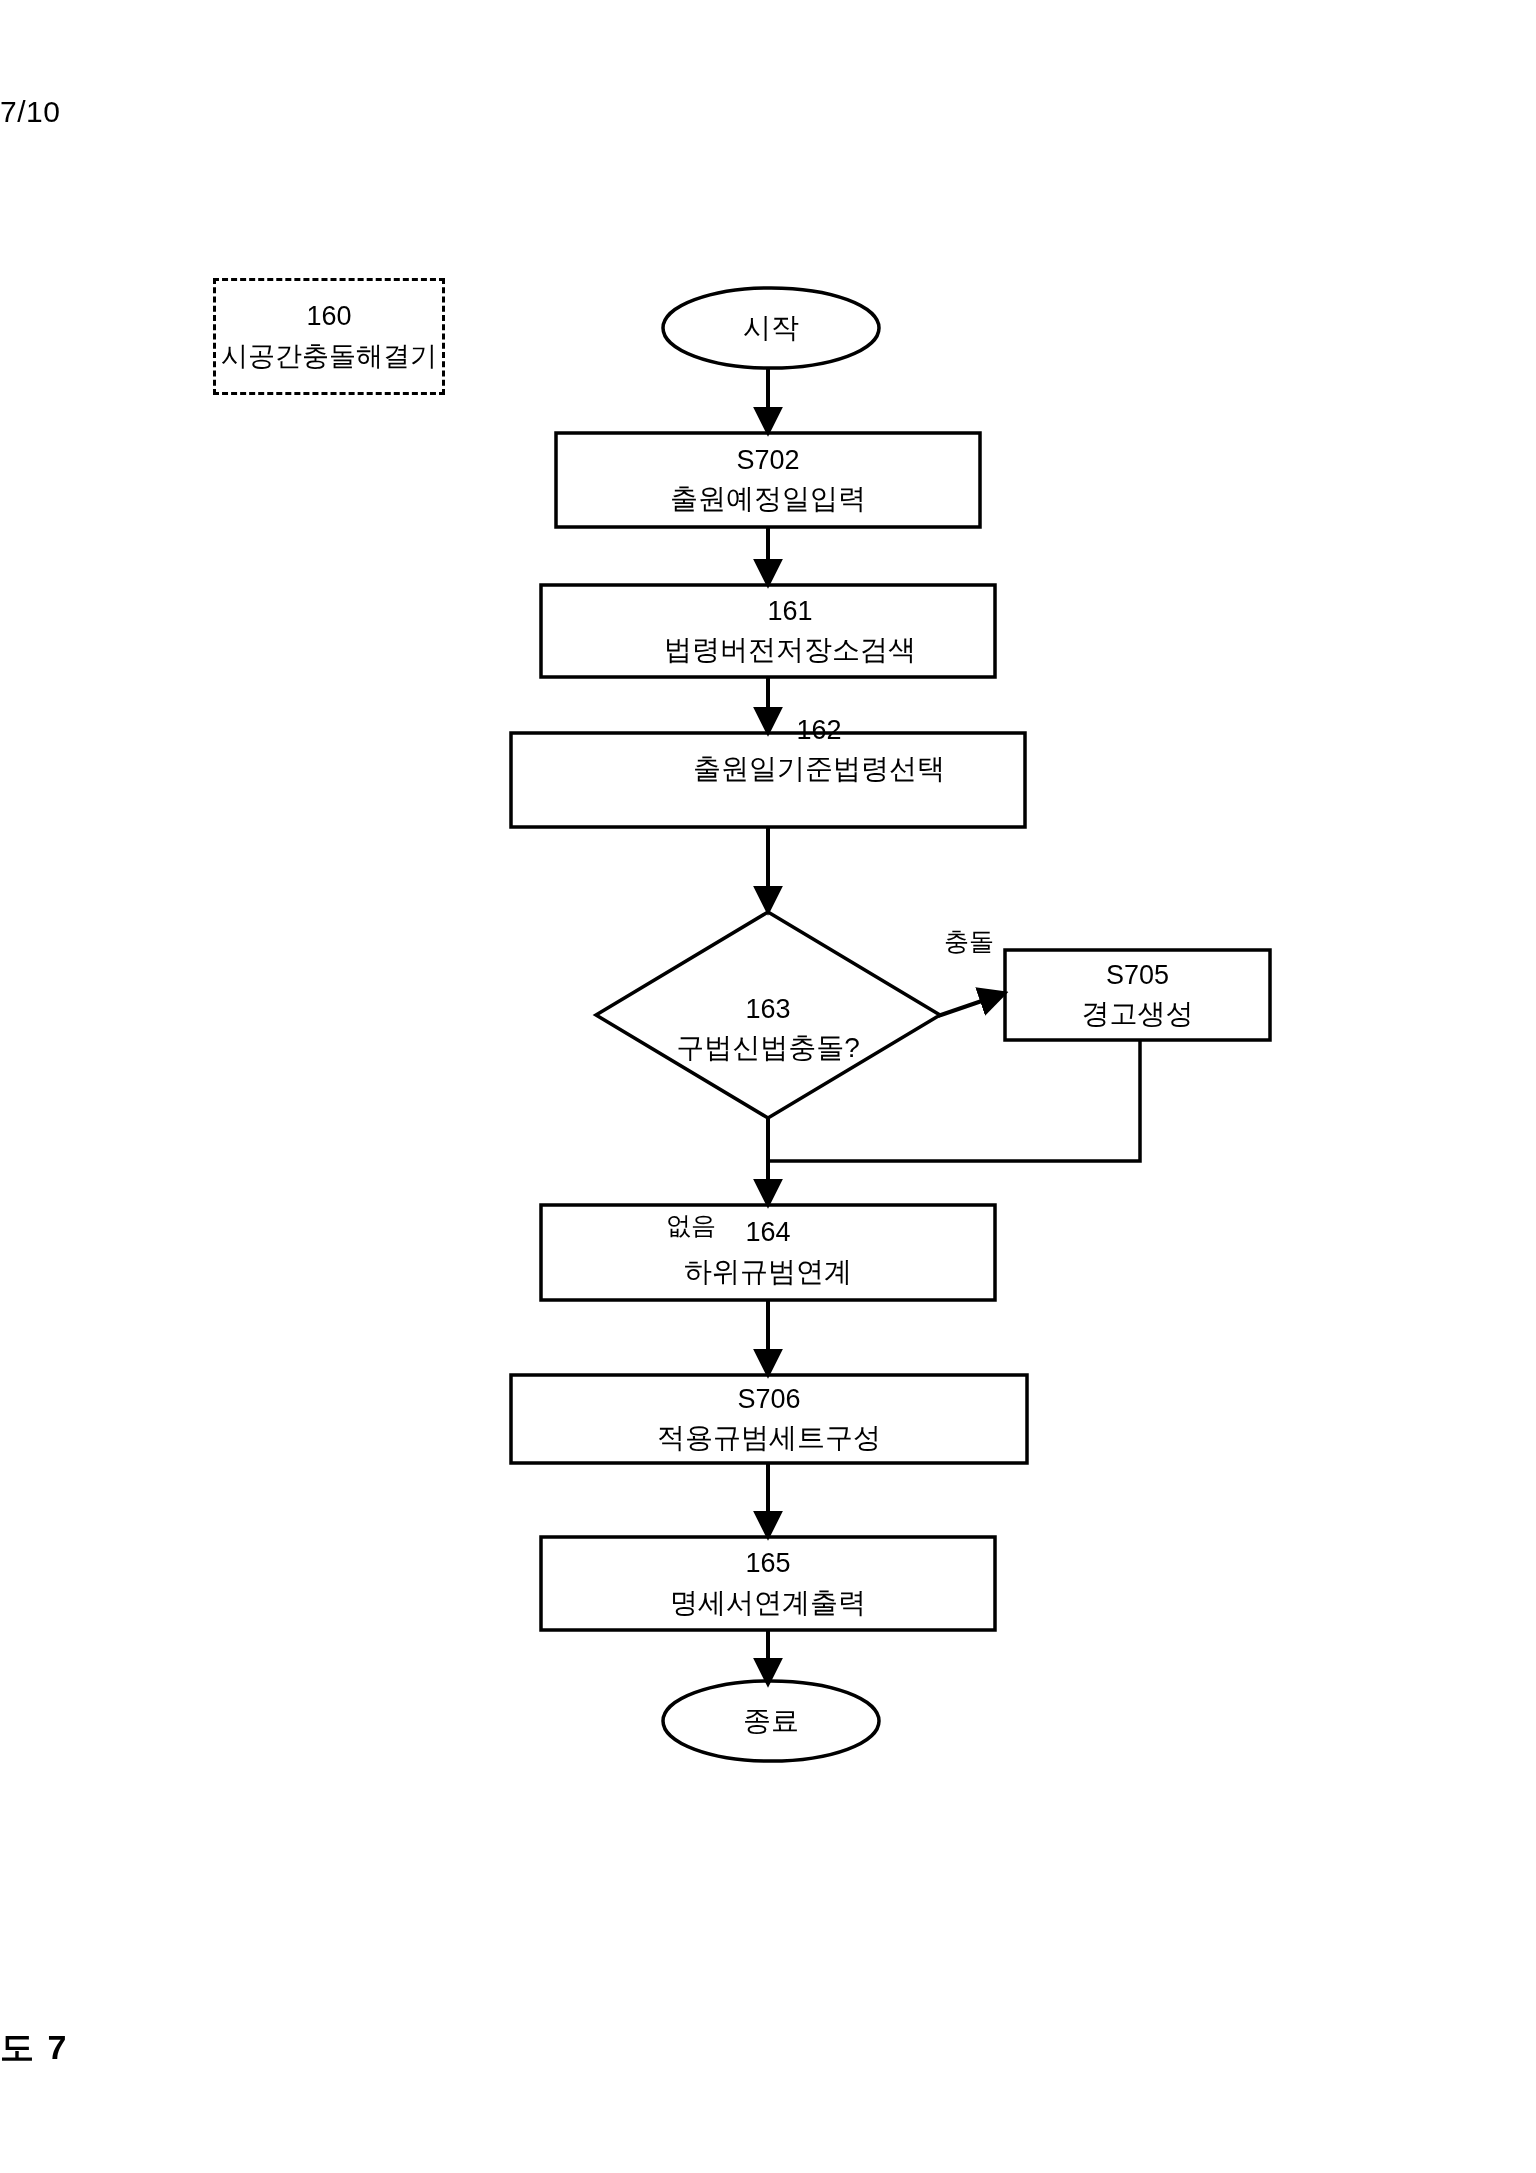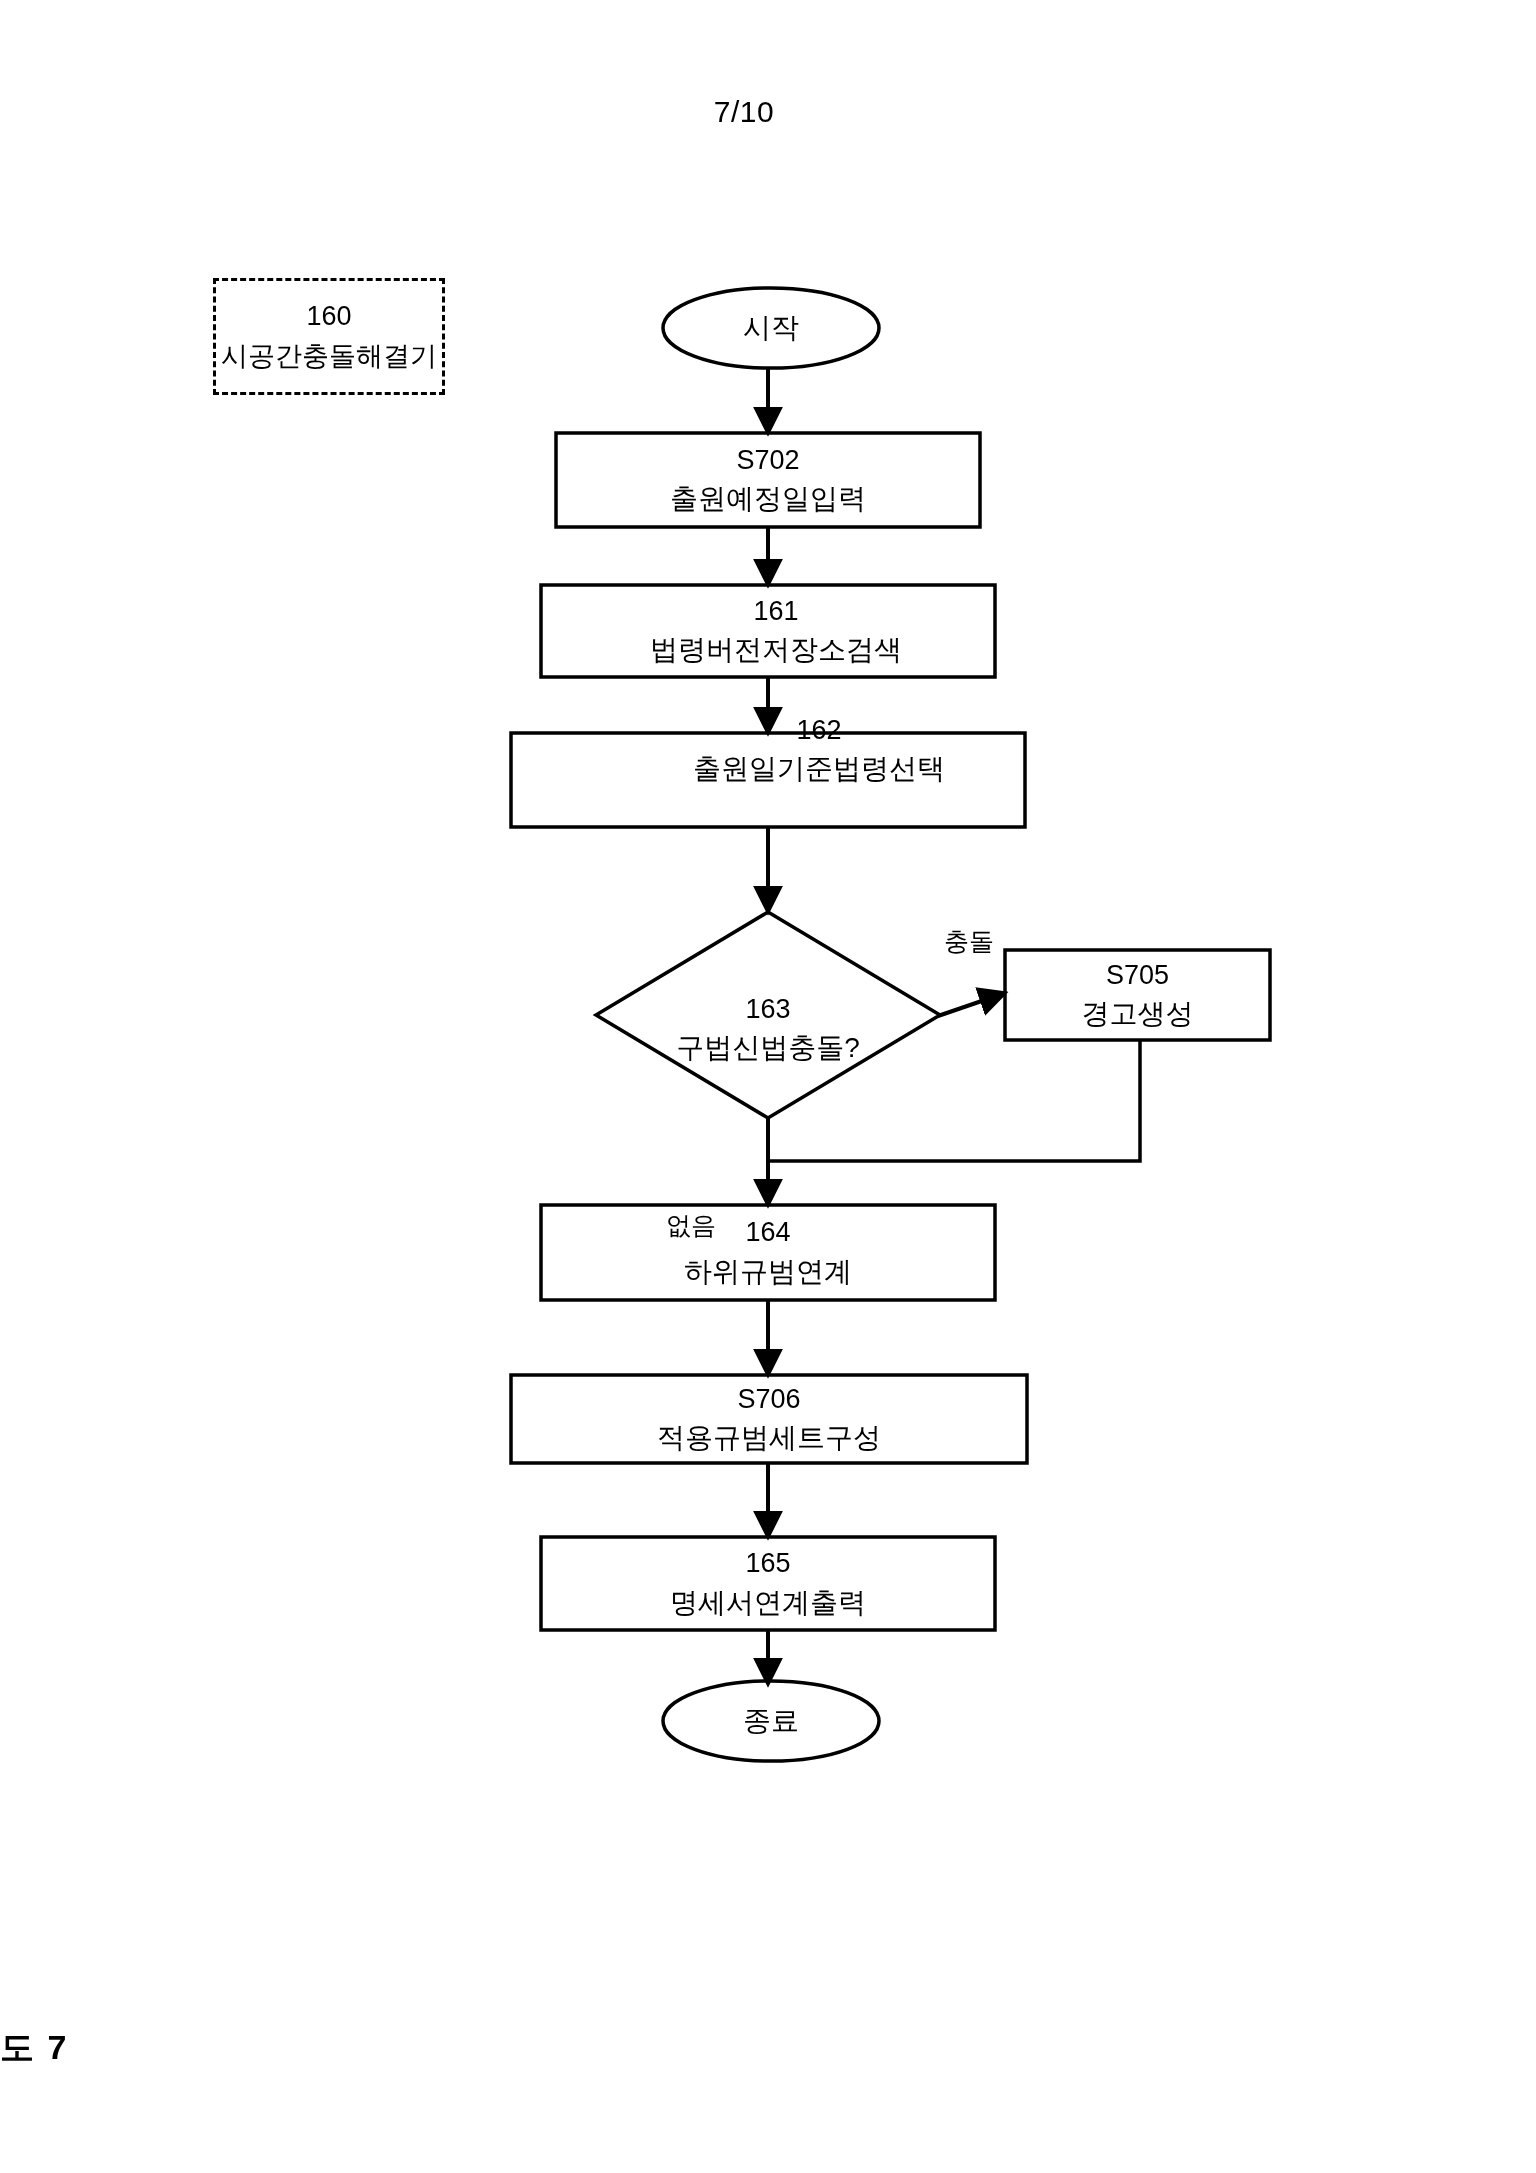--- a/index.html
+++ b/index.html
@@ -20,21 +20,21 @@
     left: 0; top: 0;
     width: 1536px;
     height: 2173px;
     background: #ffffff;
   }
   .page-num {
     position: absolute;
     left: 0;
     top: 95px;
     width: 1488px;
-    text-align: center;
+    text-align: left;
     font-size: 30px;
     letter-spacing: 0.5px;
   }
   .fig-caption {
     position: absolute;
     left: 0;
     top: 2025px;
     width: 1536px;
     text-align: left;
     font-size: 34px;
@@ -142,21 +142,21 @@
 
   <div class="node-text ellipse-text" style="left:663px; top:288px; width:216px; height:80px;align-items:center;">
     <span class="lbl">시작</span>
   </div>
 
   <div class="node-text" style="left:556px; top:433px; width:424px; height:94px;">
     <span class="num">S702</span>
     <span class="lbl">출원예정일입력</span>
   </div>
 
-  <div class="node-text" style="left:524px; top:585px; width:454px; height:92px;padding-left:25px;">
+  <div class="node-text" style="left:538px; top:585px; width:454px; height:92px;padding-left:25px;">
     <span class="num">161</span>
     <span class="lbl">법령버전저장소검색</span>
   </div>
 
   <div class="node-text" style="left:511px; top:703px; width:616px; height:94px;">
     <span class="num">162</span>
     <span class="lbl">출원일기준법령선택</span>
   </div>
 
   <div class="node-text" style="left:596px; top:962px; width:344px; height:106px;justify-content:flex-end;">

